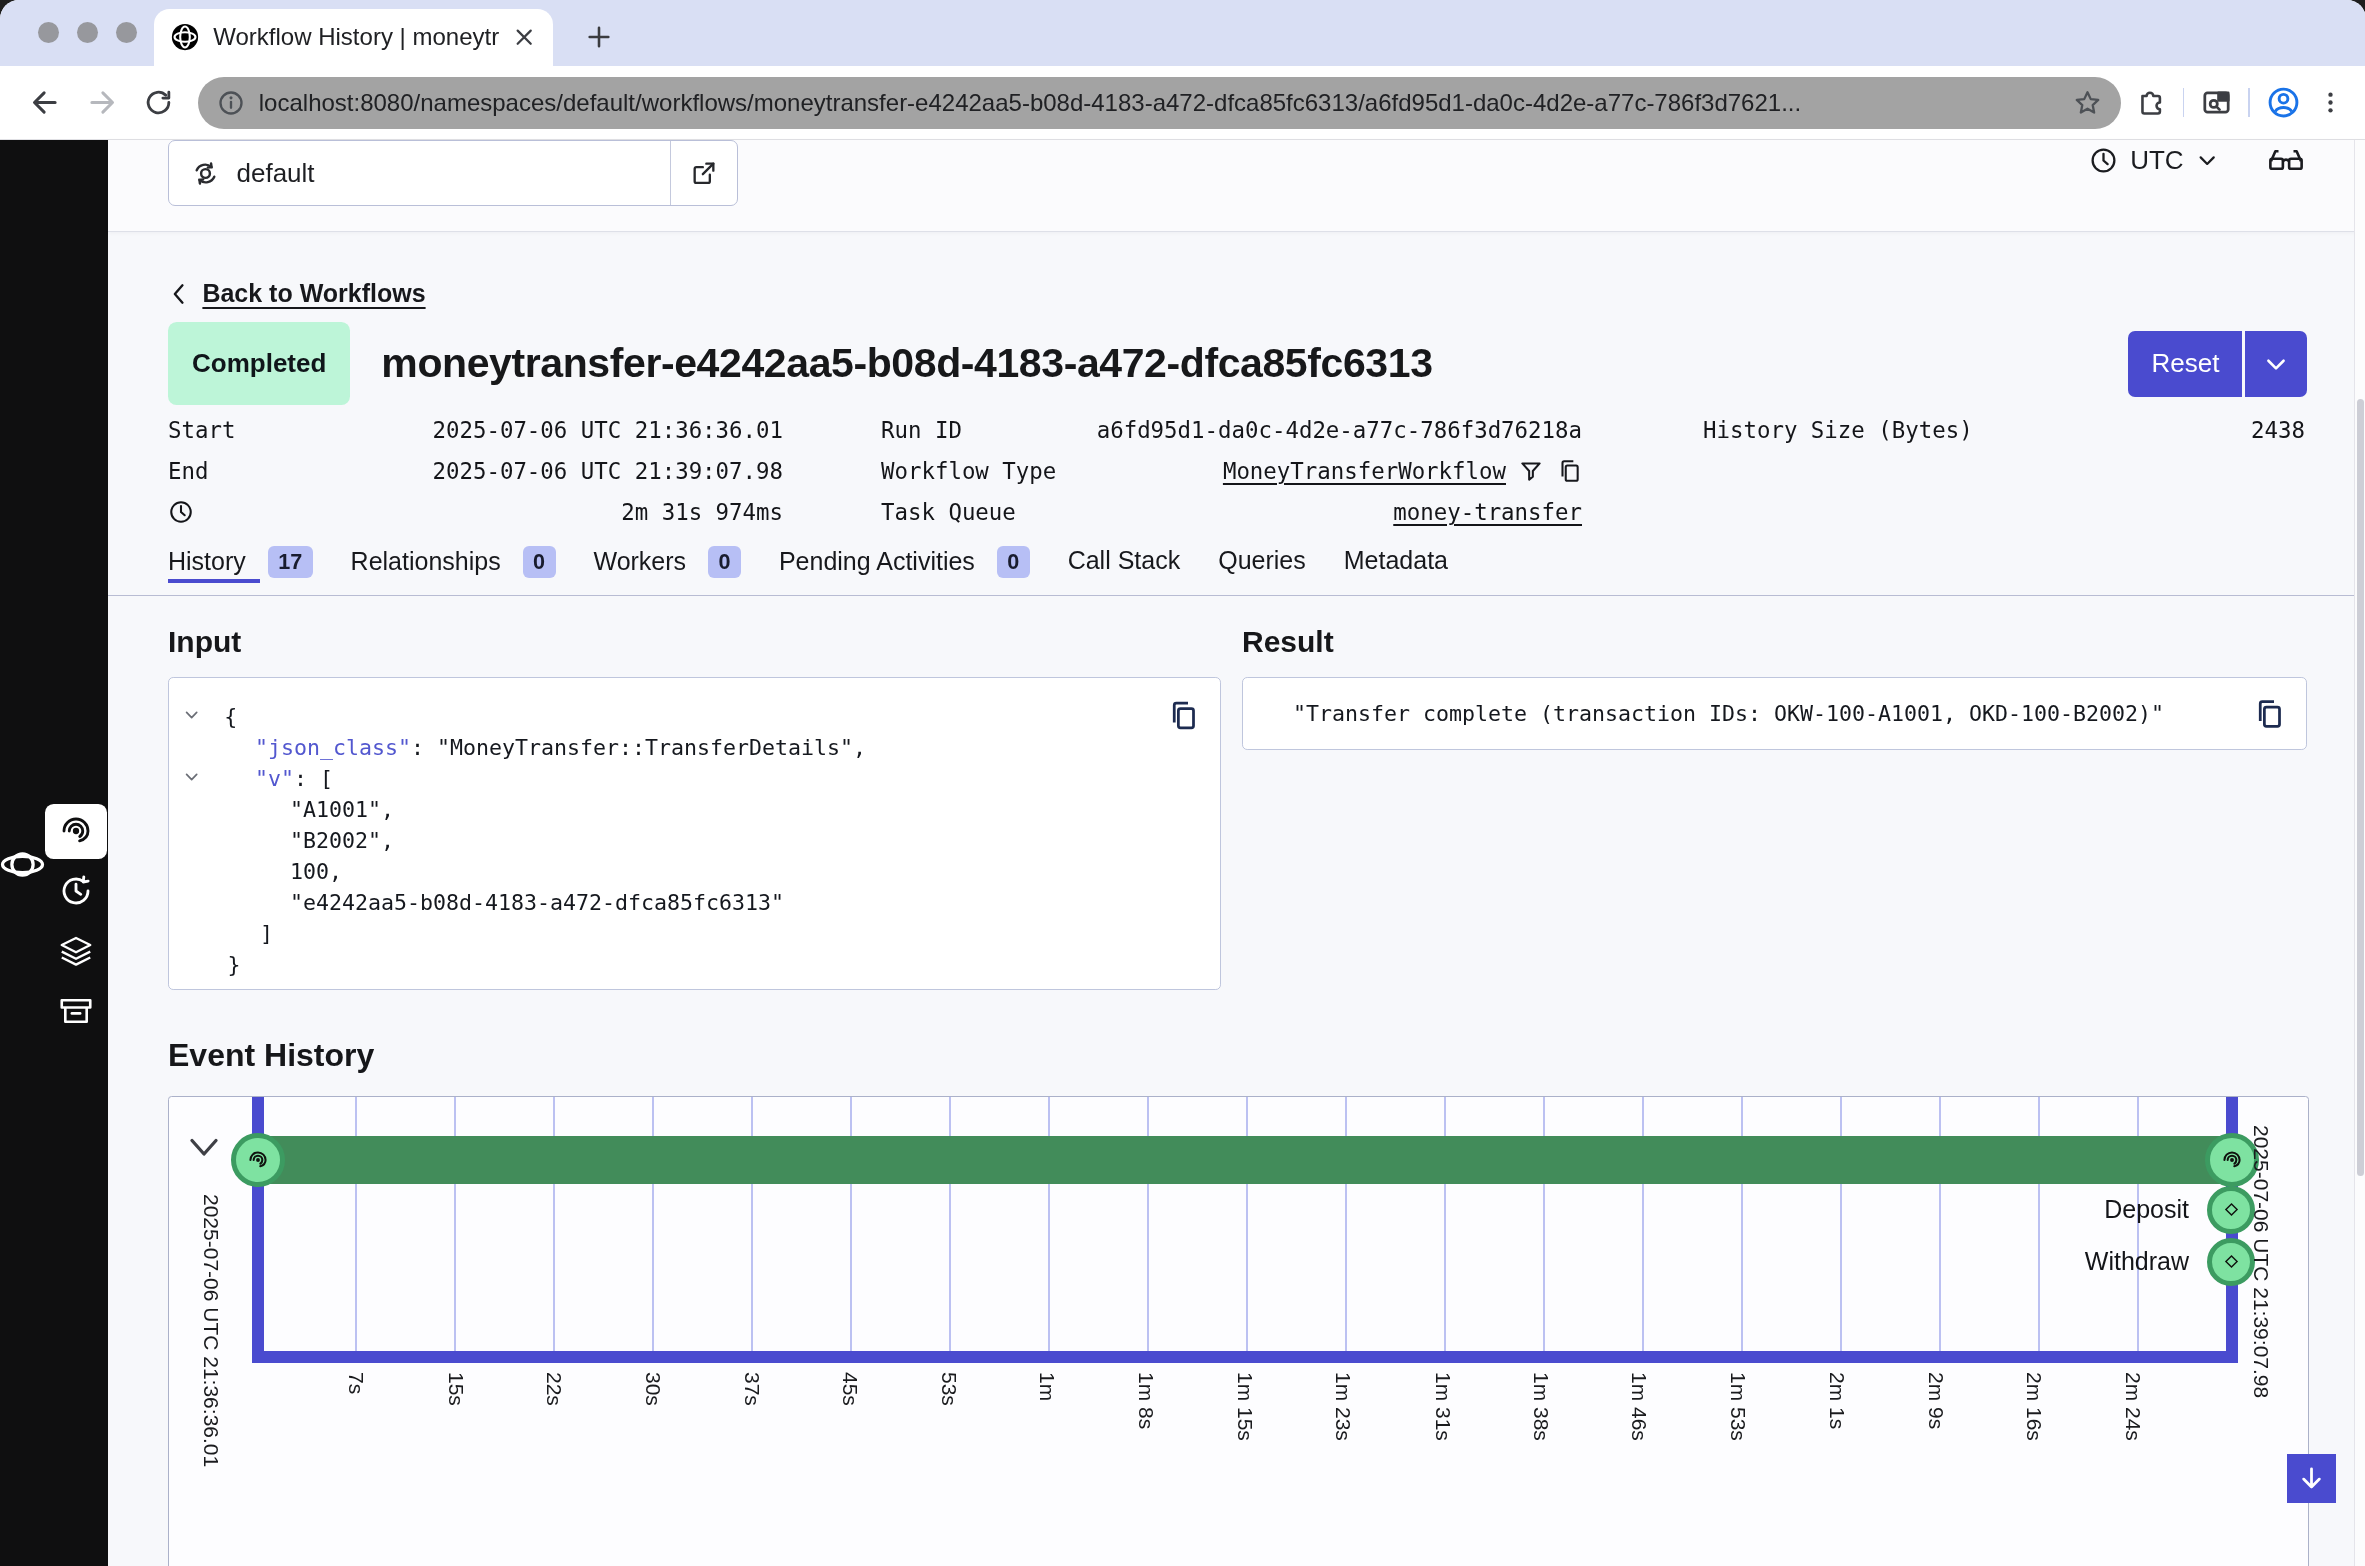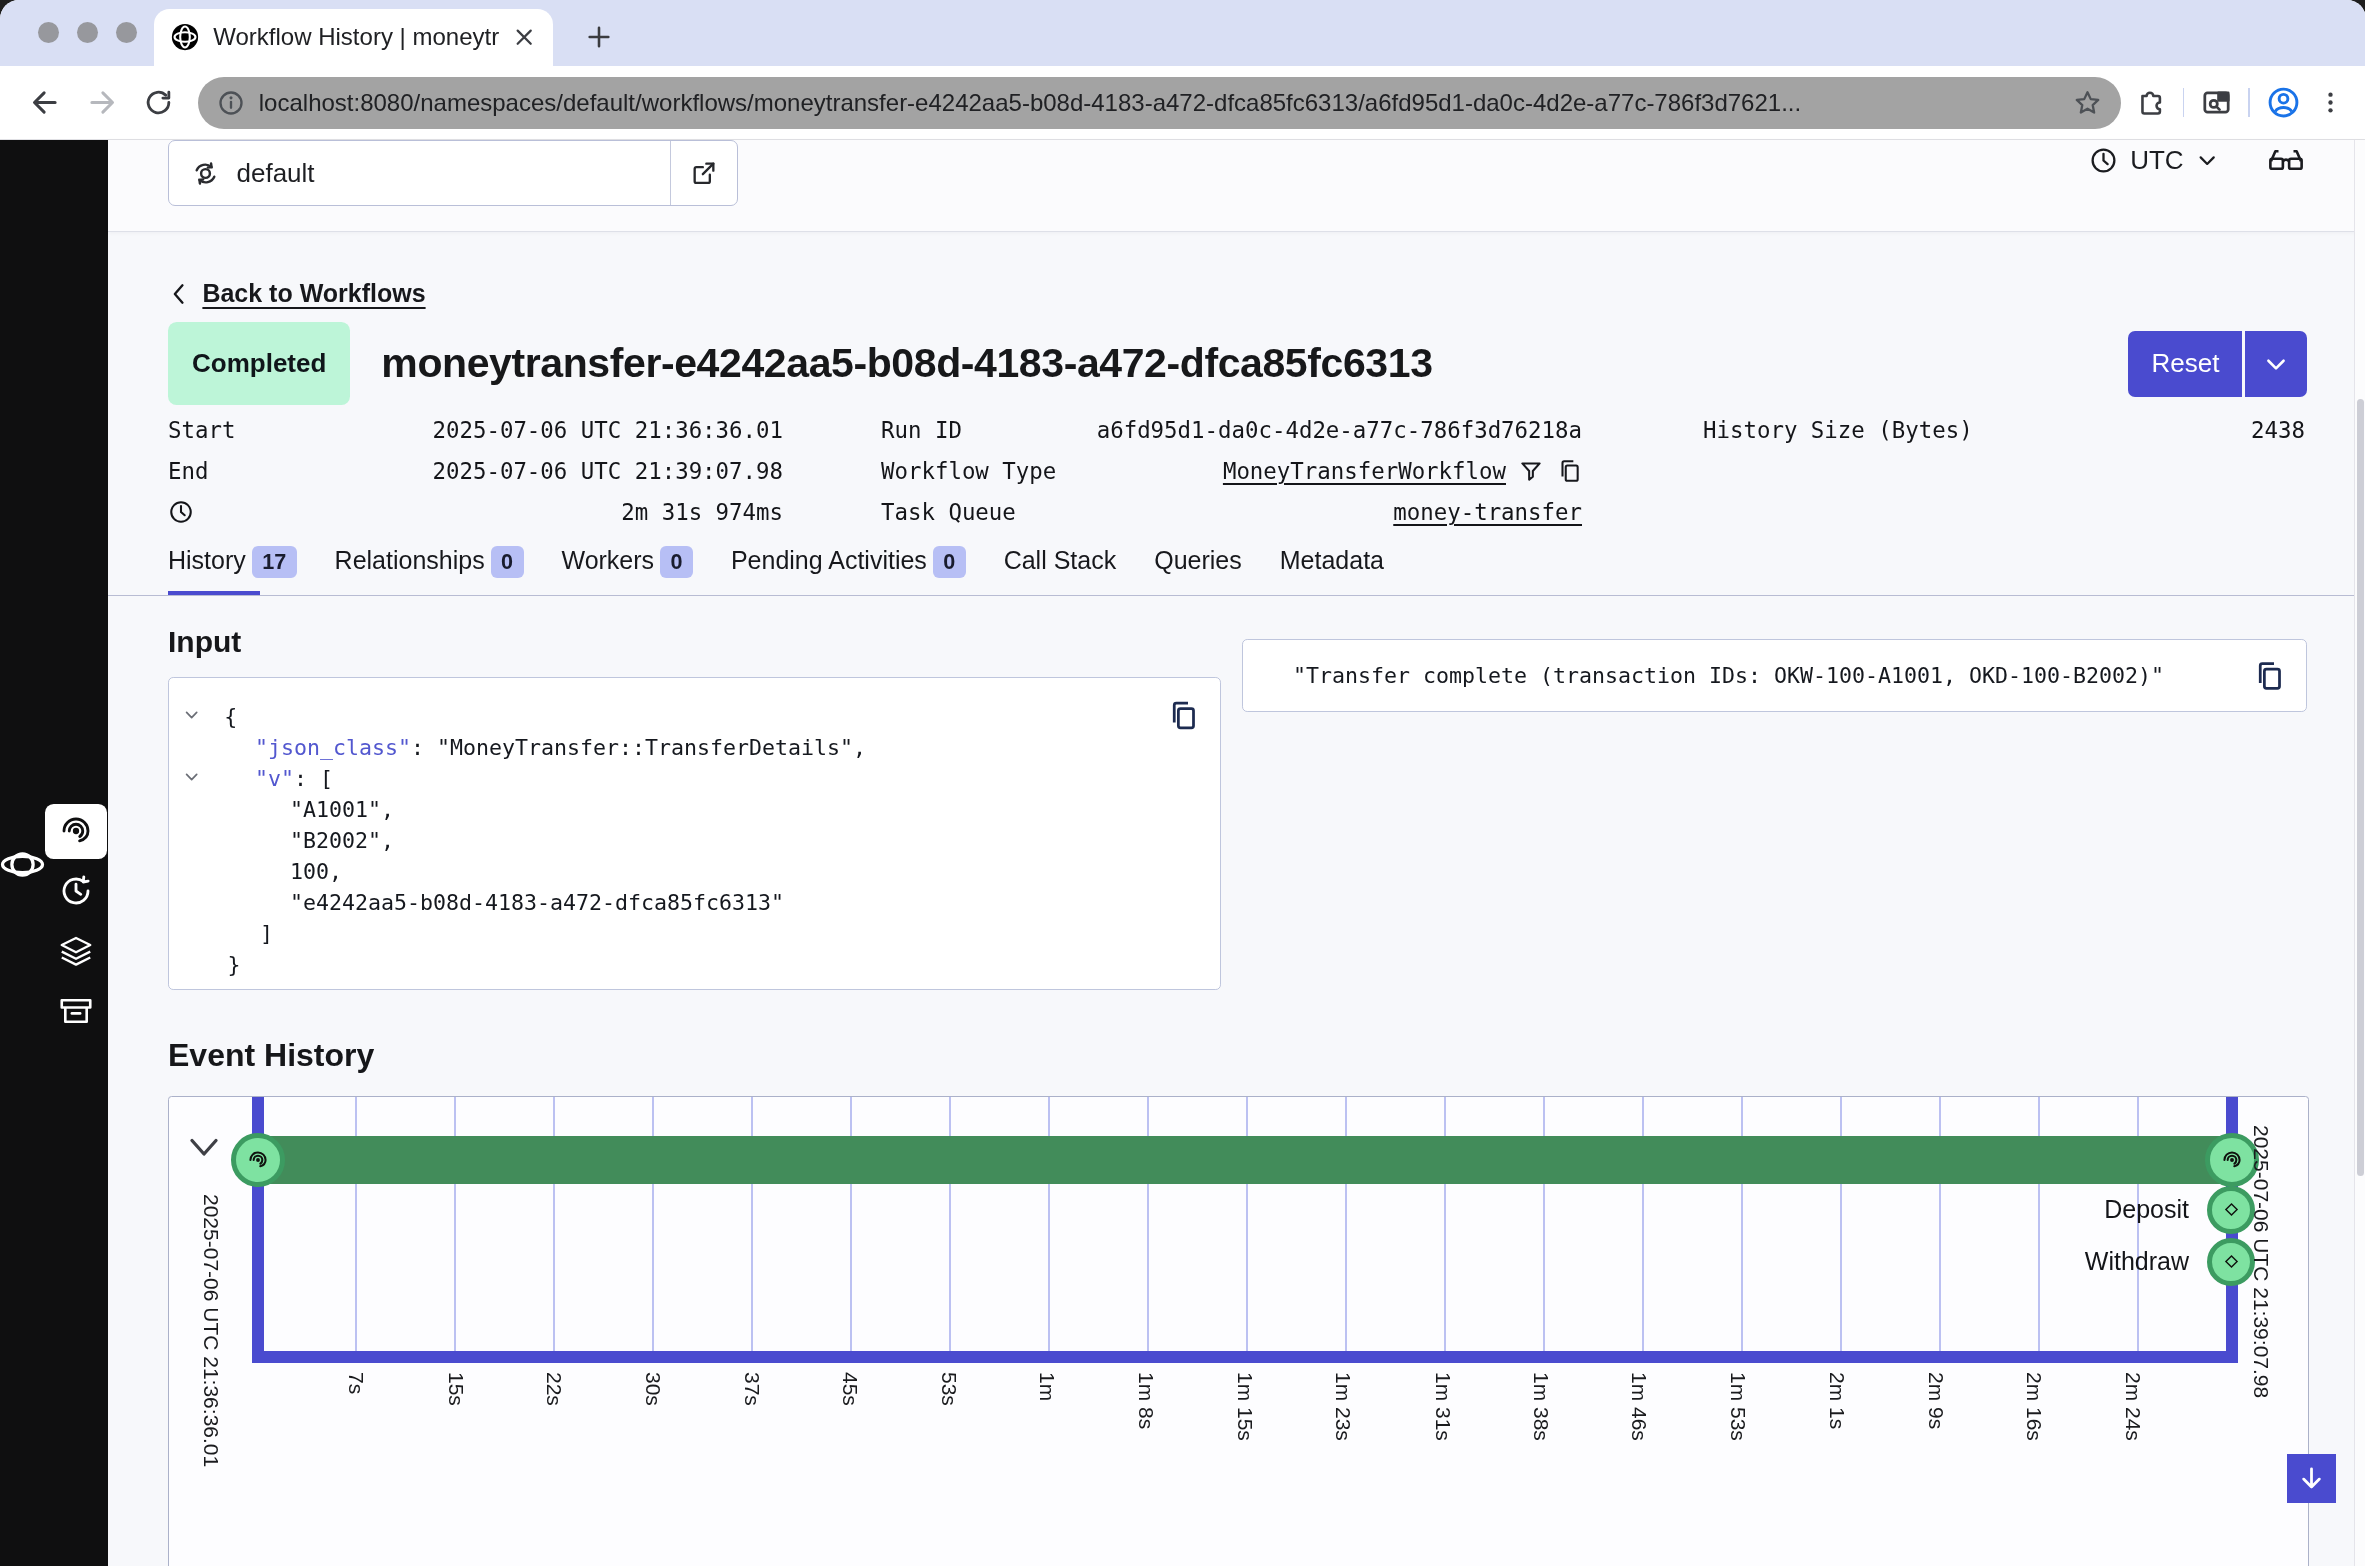--- a/index.html
+++ b/index.html
@@ -77,22 +77,22 @@
                      border-radius:0 7px 7px 0; display:flex; align-items:center; justify-content:center; }
 
   .details { position:relative; height:130px; margin-top:12px; font-size:22.4px; color:#141519; }
   .dcol { position:absolute; top:0; }
   .drow { height:41px; display:flex; align-items:center; justify-content:space-between; gap:17.3px; }
   .dval { display:flex; align-items:center; gap:12px; }
   .dlink { text-decoration:underline; text-underline-offset:4.3px; color:#141519; }
 
   .tabs { margin:7px -59px 0 -60px; padding-left:60px; border-bottom:1.7px solid #b8bcd3;
           display:flex; gap:38px; height:50px; align-items:flex-start; }
-  .tabitem { display:flex; gap:6px; font-size:25px; color:#17181c;
-             padding-bottom:16px; position:relative; }
+  .tabitem { display:flex; align-items:center; gap:22px; font-size:25px; color:#17181c;
+             padding-bottom:4px; position:relative; }
   .tabitem.active::after { content:""; position:absolute; left:0; bottom:-1.7px; height:4.3px;
                             width:100%; max-width:92px; background:#4a4bcf; }
   .tabbadge { background:#b7bff5; color:#191c2e; border-radius:6px; padding:2.6px 10.4px;
               font-size:21.6px; font-weight:600; }
   .tabbadge:empty { display:none; }
 
   .iorow { margin-top:29px; display:flex; gap:21px; }
   .iocol-in { width:1053px; flex:none; }
   .iocol-res { flex:1; }
   .iohead { font-size:30px; font-weight:700; color:#16171a; height:38px; }
@@ -507,20 +507,21 @@
               <div class="codeline" style="padding-left:8.6px;">}</div>
               <span class="copy-btn">
                 <svg width="33" height="33" viewBox="0 0 24 24" fill="none" stroke="currentColor" stroke-width="2" stroke-linejoin="round">
                     <rect x="9" y="7" width="11" height="14" rx="1.5"></rect>
                     <path d="M6 17 V4.5 A1.5 1.5 0 0 1 7.5 3 H16"></path>
                   </svg>
               </span>
             </div>
           </div>
           <div class="iocol-res">
+            <div class="iohead">Result</div>
             <div class="panel panel-res">
               <span class="resline">"Transfer complete (transaction IDs: OKW-100-A1001, OKD-100-B2002)"</span>
               <span class="copy-btn centered">
                 <svg width="33" height="33" viewBox="0 0 24 24" fill="none" stroke="currentColor" stroke-width="2" stroke-linejoin="round">
                     <rect x="9" y="7" width="11" height="14" rx="1.5"></rect>
                     <path d="M6 17 V4.5 A1.5 1.5 0 0 1 7.5 3 H16"></path>
                   </svg>
               </span>
             </div>
           </div>

